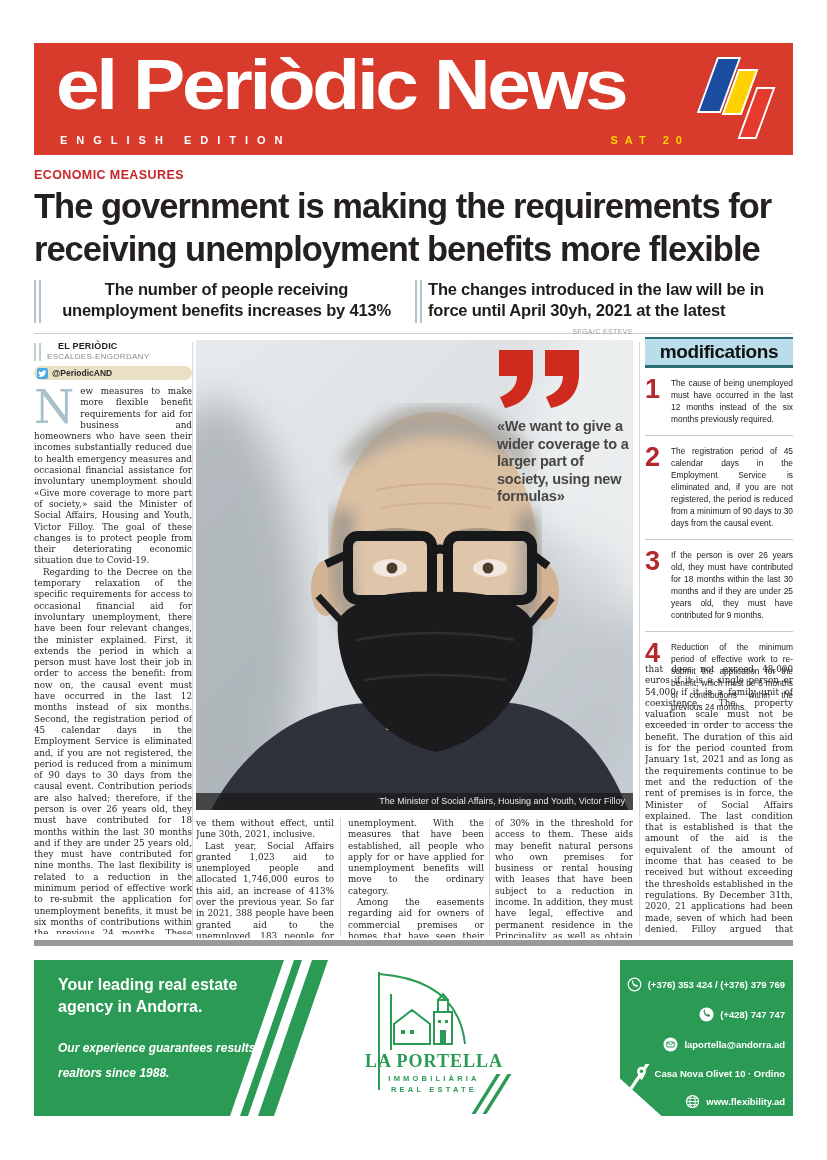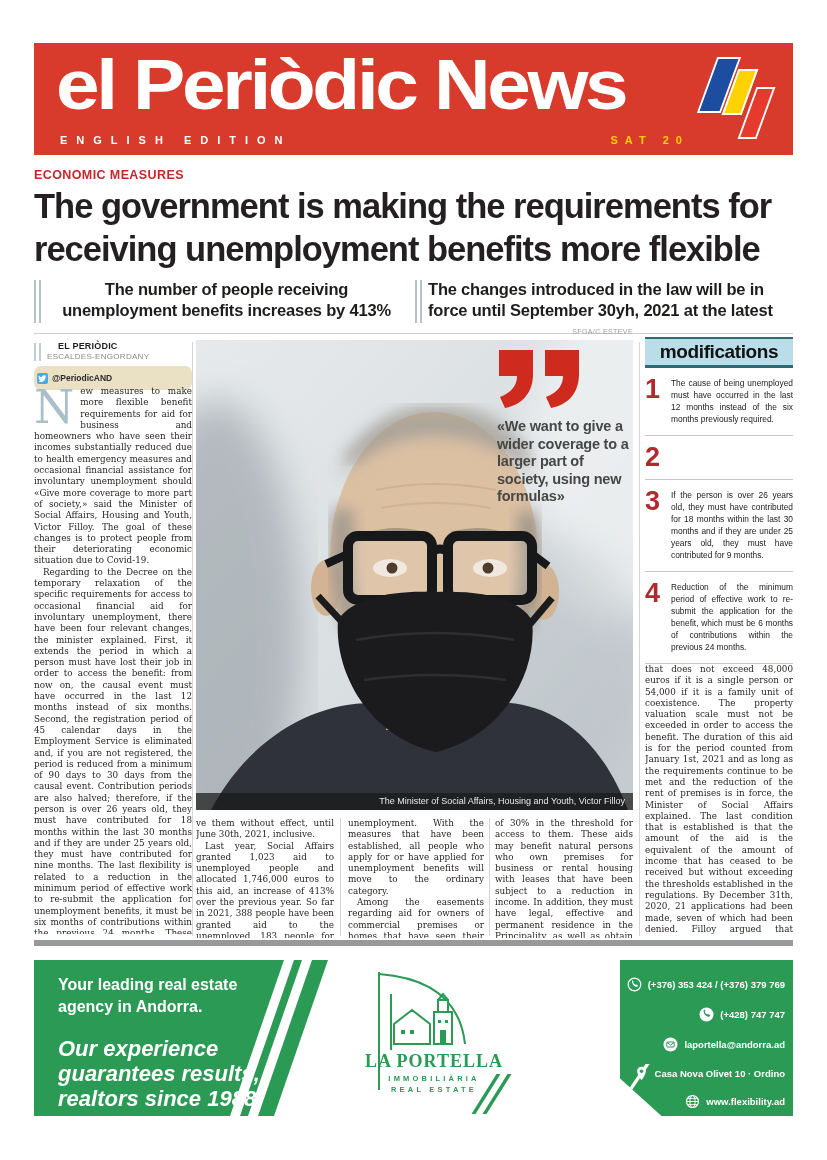--- a/index.html
+++ b/index.html
@@ -50,21 +50,21 @@
   .v2 { left:340px; top:818px; height:118px; }
   .v3 { left:489px; top:818px; height:118px; }
   .v4 { left:639px; top:342px; height:594px; }
 
   
   .byline { position:absolute; left:34px; top:341px; width:158px; }
   .byline .dbars { position:absolute; left:0; top:2px; width:7px; height:18px;
     border-left:2px solid #c3ccd1; border-right:2px solid #c3ccd1; }
   .byline .author { padding-left:24px; font-size:9px; font-weight:bold; color:#1d1d1b; letter-spacing:.2px; }
   .byline .loc    { padding-left:13px; font-size:8px; color:#8a8a8a; letter-spacing:.3px; margin-top:1px; }
-  .twitter-chip { margin-top:5px; height:24px; background:#eae1c4; display:flex; align-items:center; gap:4px; padding:0 3px;border-radius:7px; }
+  .twitter-chip { margin-top:5px; height:14px; background:#eae1c4; display:flex; align-items:center; gap:4px; padding:0 3px;border-radius:7px; }
   .twitter-chip .bird { width:11px; height:11px; background:#4aa8e8; border-radius:2px; flex:0 0 auto; display:flex; align-items:center; justify-content:center; }
   .twitter-chip span { font-size:8.5px; font-weight:bold; color:#2b2b2b; }
 
   
   .bodytext {
     position:absolute; font-family:"DejaVu Serif", serif; font-size:8.8px; line-height:11.3px;
     color:#2a2523; text-align:justify; overflow:hidden;
   }
   .bodytext p + p { text-indent:9px; }
   .col1 { left:34px;  top:386px; width:158px; height:548px; }
@@ -97,21 +97,21 @@
   }
   .mod-item { padding:9px 0 10px; border-bottom:1px solid #c9c9c9; overflow:hidden; }
   .mod-num { float:left; width:22px; font-size:27px; line-height:24px; font-weight:bold; color:#b3282c; }
   .mod-text { margin-left:26px; font-size:8.4px; line-height:12px; color:#222; text-align:justify; }
 
   
   .section-divider { position:absolute; left:34px; top:940px; width:759px; height:6px; background:#98999b; }
   .ad { position:absolute; left:34px; top:960px; width:759px; height:156px; }
   .ad-left-svg { position:absolute; left:0; top:0; }
   .ad-heading { position:absolute; left:24px; top:14px; width:205px; color:#fff; font-weight:bold; font-size:16px; line-height:22px; }
-  .ad-tagline { position:absolute; left:24px; top:76px; width:215px; color:#fff; font-weight:bold; font-style:italic; font-size:22px; line-height:25px; }
+  .ad-tagline { position:absolute; left:24px; top:76px; width:215px; color:#fff; font-weight:bold; font-style:italic; font-size:12px; line-height:25px; }
   .ad-logo { position:absolute; left:312px; top:12px; }
   .ad-right { position:absolute; left:586px; top:0; width:173px; height:156px; background:#2a9a55;
     clip-path:polygon(0 0, 100% 0, 100% 100%, 24% 100%, 0 76%); }
   .ad-right .edge-stripe { position:absolute; left:6px; bottom:-6px; width:4px; height:58px; background:#fff; transform:skewX(-34deg); }
   .deco-stripe { position:absolute; width:4px; height:40px; background:#2a9a55; transform:skewX(-32deg); }
   .deco-a { left:450px; top:114px; }
   .deco-b { left:461px; top:114px; }
   .contact-row { position:absolute; right:8px; display:flex; align-items:center; gap:6px; height:16px; }
   .contact-row span { color:#fff; font-weight:bold; font-size:9.5px; white-space:nowrap; }
   .cr1 { top:16px; } .cr2 { top:46px; } .cr3 { top:76px; } .cr4 { top:105px; } .cr5 { top:133px; }
@@ -134,21 +134,21 @@
 
   <div class="kicker">ECONOMIC MEASURES</div>
   <h1 class="headline">The government is making the requirements for receiving unemployment benefits more flexible</h1>
 
   <div class="subhead subhead-left">
     <div class="dbars"></div>
     <p>The number of people receiving unemployment benefits increases by 413%</p>
   </div>
   <div class="subhead subhead-right">
     <div class="dbars"></div>
-    <p>The changes introduced in the law will be in force until September 30yh, 2021 at the latest</p>
+    <p>The changes introduced in the law will be in force until April 30yh, 2021 at the latest</p>
   </div>
 
   <div class="content-rule"></div>
   <div class="vrule v1"></div>
   <div class="vrule v2"></div>
   <div class="vrule v3"></div>
   <div class="vrule v4"></div>
 
   <div class="byline">
     <div class="dbars"></div>
@@ -249,20 +249,21 @@
   </div>
 
   <aside class="mods">
     <div class="mods-title">modifications</div>
     <div class="mod-item">
       <div class="mod-num">1</div>
       <div class="mod-text">The cause of being unemployed must have occurred in the last 12 months instead of the six months previously required.</div>
     </div>
     <div class="mod-item">
       <div class="mod-num">2</div>
+      <div class="mod-text">The registration period of 45 calendar days in the Employment Service is eliminated and, if you are not registered, the period is reduced from a minimum of 90 days to 30 days from the causal event.</div>
     </div>
     <div class="mod-item">
       <div class="mod-num">3</div>
       <div class="mod-text">If the person is over 26 years old, they must have contributed for 18 months within the last 30 months and if they are under 25 years old, they must have contributed for 9 months.</div>
     </div>
     <div class="mod-item">
       <div class="mod-num">4</div>
       <div class="mod-text">Reduction of the minimum period of effective work to re-submit the application for the benefit, which must be 6 months of contributions within the previous 24 months.</div>
     </div>
   </aside>

